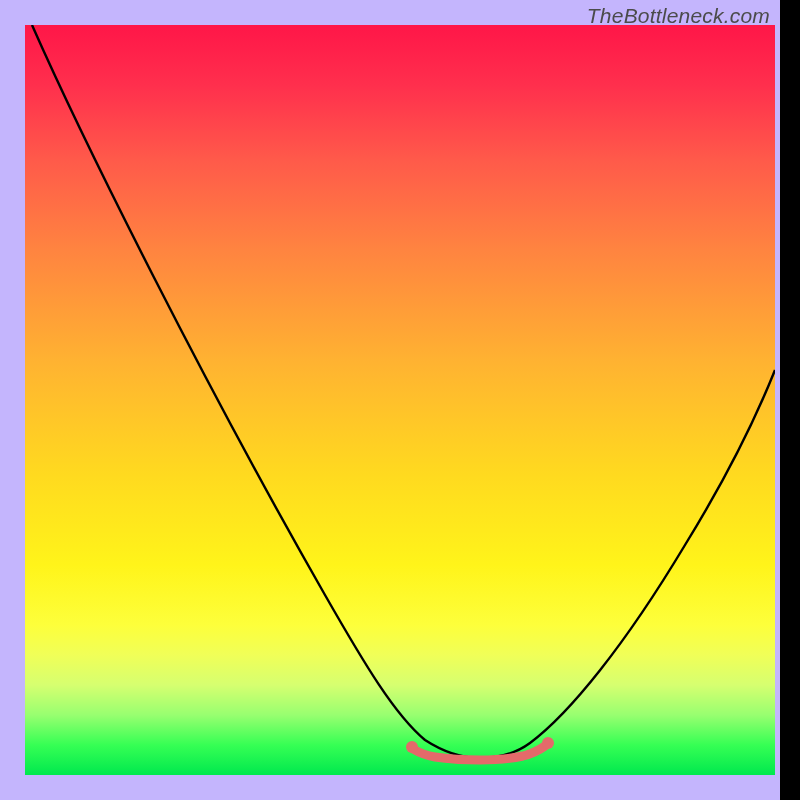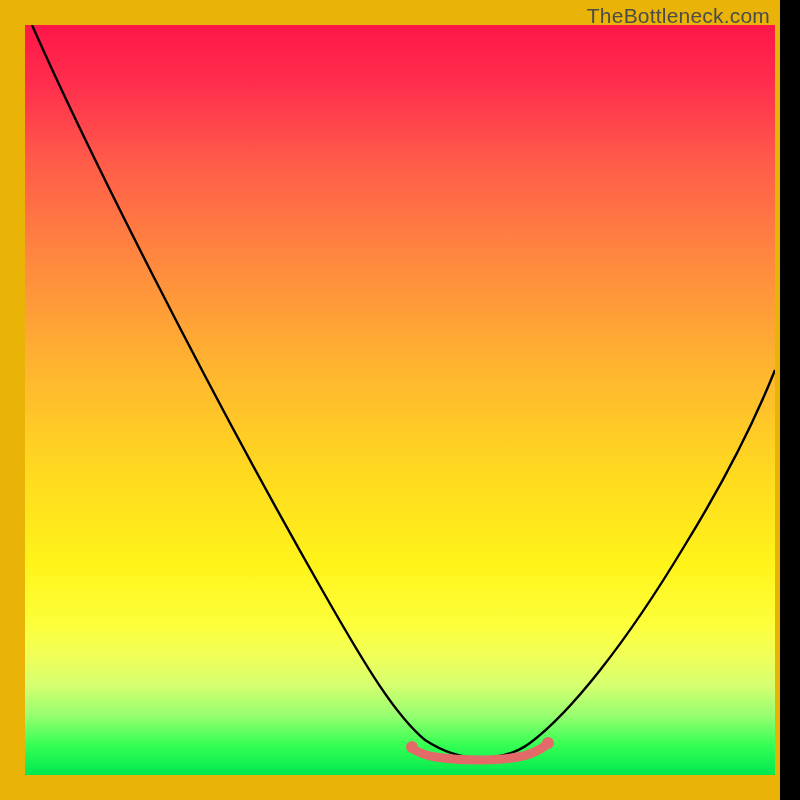--- a/index.html
+++ b/index.html
@@ -8,21 +8,22 @@
     width: 800px;
     height: 800px;
     background: #000;
     overflow: hidden;
     font-family: Arial, Helvetica, sans-serif;
   }
   .stage {
     position: relative;
     width: 780px;
     height: 800px;
-    background: #eab308;
+    background: #c4b5fd;
+    font-style: italic;
   }
   .plot-area {
     position: absolute;
     left: 25px;
     top: 25px;
     width: 750px;
     height: 750px;
   }
   .gradient-bg {
     position: absolute;

